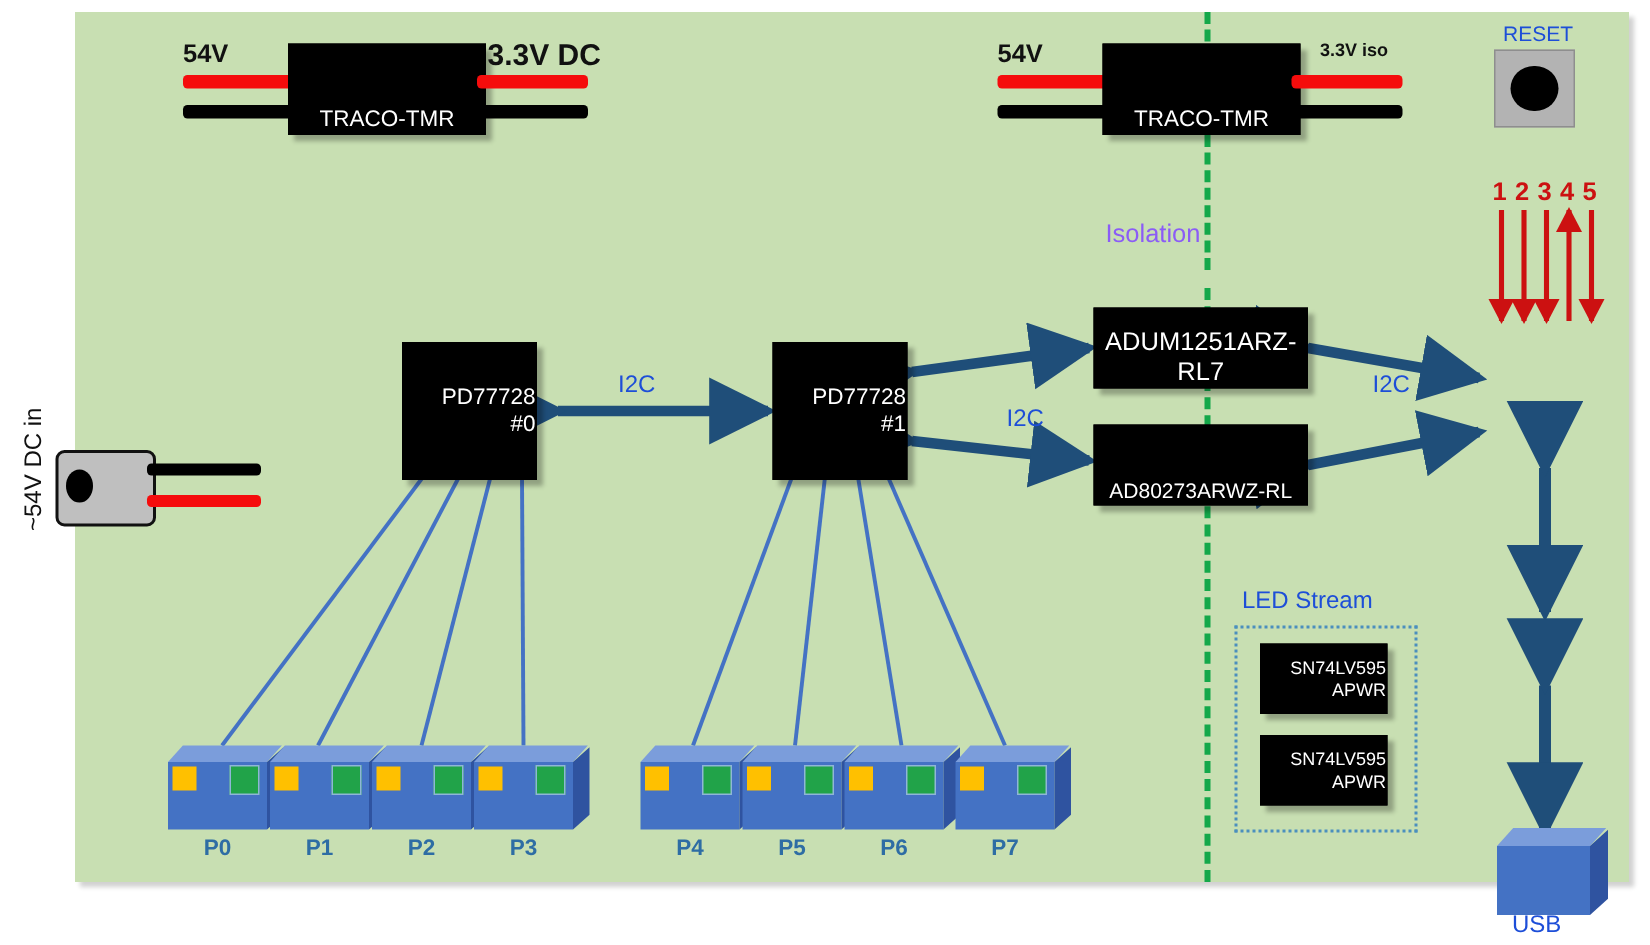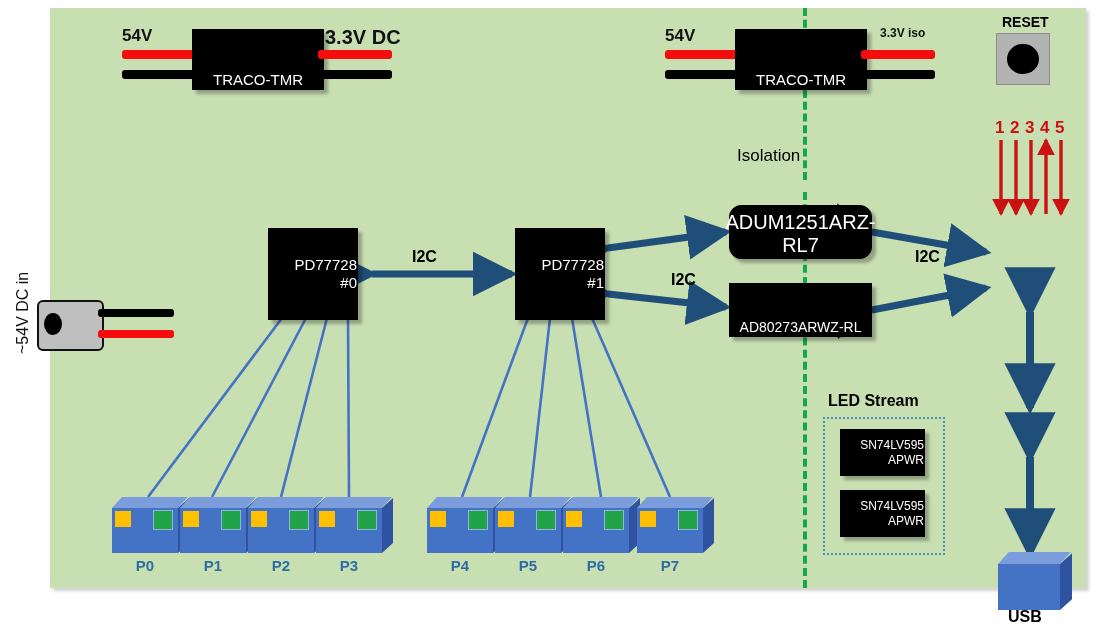--- a/index.html
+++ b/index.html
@@ -21,22 +21,22 @@
   .chip span{display:block;}
 
   
   .wire{position:absolute;border-radius:3px;}
   .wire.red{background:#f50c0c;}
   .wire.blk{background:#000000;}
 
   
   .lbl{position:absolute;white-space:nowrap;}
   .lbl.dark{color:#111;}
-  .lbl.blue{color:#000000;font-weight:bold;}
-  .lbl.green{color:#000000;}
+  .lbl.blue{color:#1d4ed8;font-weight:normal;}
+  .lbl.green{color:#8b5cf6;}
   .lbl.red{color:#cc1111;font-weight:bold;}
 
   
   .isoline{position:absolute;width:0;border-left:4px dashed #14a84a;}
 
   
   .ledbox{position:absolute;border:2px dotted #4b8fbd;background:transparent;}
 
   
   .reset-pad{position:absolute;background:#b3b3b3;border:1px solid #8e8e8e;
@@ -176,21 +176,21 @@
     <span>#0</span>
   </div>
 
   <div class="chip" style="left:515px;top:228px;width:88px;height:90px;font-size:15px;flex-direction:column;">
     <span>PD77728</span>
     <span>#1</span>
   </div>
 
   <div class="lbl blue" style="left:412px;top:248px;font-size:16px;">I2C</div>
 
-  <div class="chip" style="left:729px;top:205px;width:141px;height:52px;font-size:20px;border-radius:12px;">
+  <div class="chip" style="left:729px;top:205px;width:141px;height:52px;font-size:17px;">
     <span>ADUM1251ARZ-RL7</span>
   </div>
   <div class="chip" style="left:729px;top:283px;width:141px;height:52px;font-size:14px;">
     <span>AD80273ARWZ-RL</span>
   </div>
 
   <div class="lbl blue" style="left:671px;top:271px;font-size:16px;">I2C</div>
 
   <div class="lbl blue" style="left:915px;top:248px;font-size:16px;">I2C</div>
 

